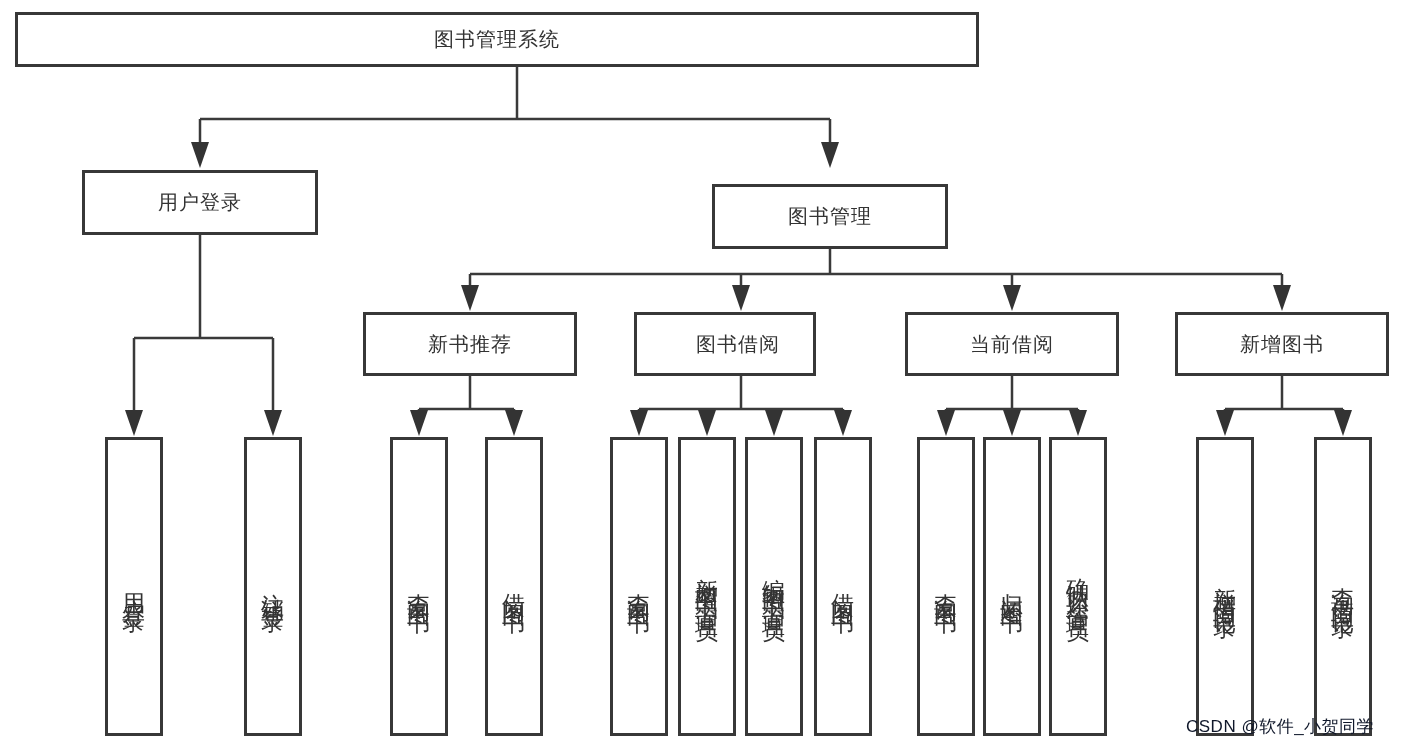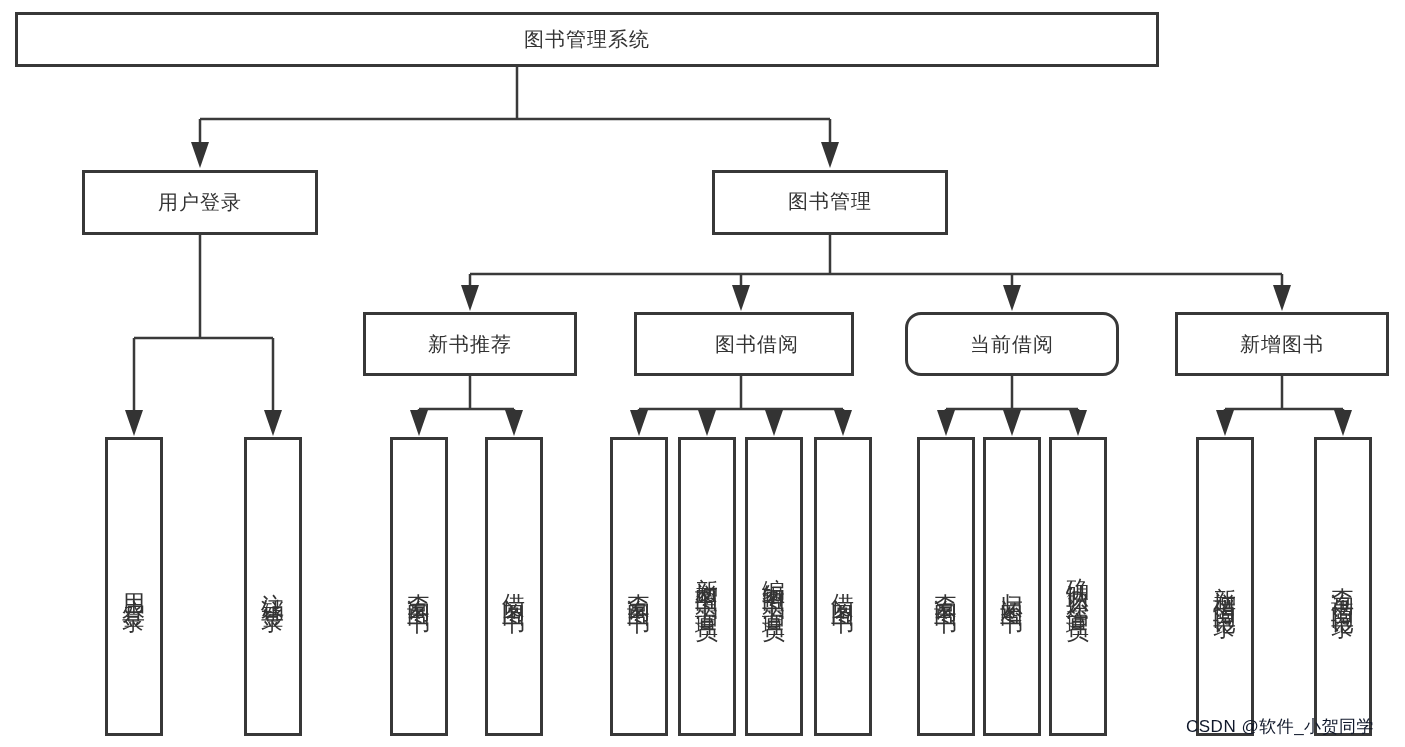--- a/index.html
+++ b/index.html
@@ -101,28 +101,28 @@
     <path d="M1012 376 V414 M946 409 H1078 M946 409 V414 M1078 409 V414"></path>
     <polygon points="937,410 955,410 946,436"></polygon>
     <polygon points="1003,410 1021,410 1012,436"></polygon>
     <polygon points="1069,410 1087,410 1078,436"></polygon>
 
     <path d="M1282 376 V409 M1225 409 H1343 M1225 409 V414 M1343 409 V414"></path>
     <polygon points="1216,410 1234,410 1225,436"></polygon>
     <polygon points="1334,410 1352,410 1343,436"></polygon>
   </svg>
 
-  <div class="node h-root" style="left:15px; top:12px; width:1144px; height:55px;">图书管理系统</div>
+  <div class="node h-root" style="left:15px; top:12px; width:964px; height:55px;">图书管理系统</div>
 
   <div class="node h-level2" style="left:82px; top:170px; width:236px; height:65px;">用户登录</div>
-  <div class="node h-level2" style="left:712px; top:170px; width:236px; height:65px;font-family:Liberation Mono, monospace;">图书管理</div>
+  <div class="node h-level2" style="left:712px; top:184px; width:236px; height:65px;">图书管理</div>
 
   <div class="node h-level3" style="left:363px; top:312px; width:214px; height:64px;">新书推荐</div>
-  <div class="node h-level3" style="left:634px; top:312px; width:220px; height:64px;padding-left:26px;">图书借阅</div>
-  <div class="node h-level3" style="left:905px; top:312px; width:214px; height:64px;border-radius:16px;">当前借阅</div>
+  <div class="node h-level3" style="left:634px; top:312px; width:182px; height:64px;padding-left:26px;">图书借阅</div>
+  <div class="node h-level3" style="left:905px; top:312px; width:214px; height:64px;">当前借阅</div>
   <div class="node h-level3" style="left:1175px; top:312px; width:214px; height:64px;">新增图书</div>
 
   <div class="node leaf" style="left:105px; top:437px; width:58px; height:299px;">用户登录</div>
   <div class="node leaf" style="left:244px; top:437px; width:58px; height:299px;">注销登录</div>
 
   <div class="node leaf" style="left:390px; top:437px; width:58px; height:299px;">查询图书</div>
   <div class="node leaf" style="left:485px; top:437px; width:58px; height:299px;">借阅图书</div>
 
   <div class="node leaf" style="left:610px; top:437px; width:58px; height:299px;">查询图书</div>
   <div class="node leaf" style="left:678px; top:437px; width:58px; height:299px;">新增图书（管理员）</div>

